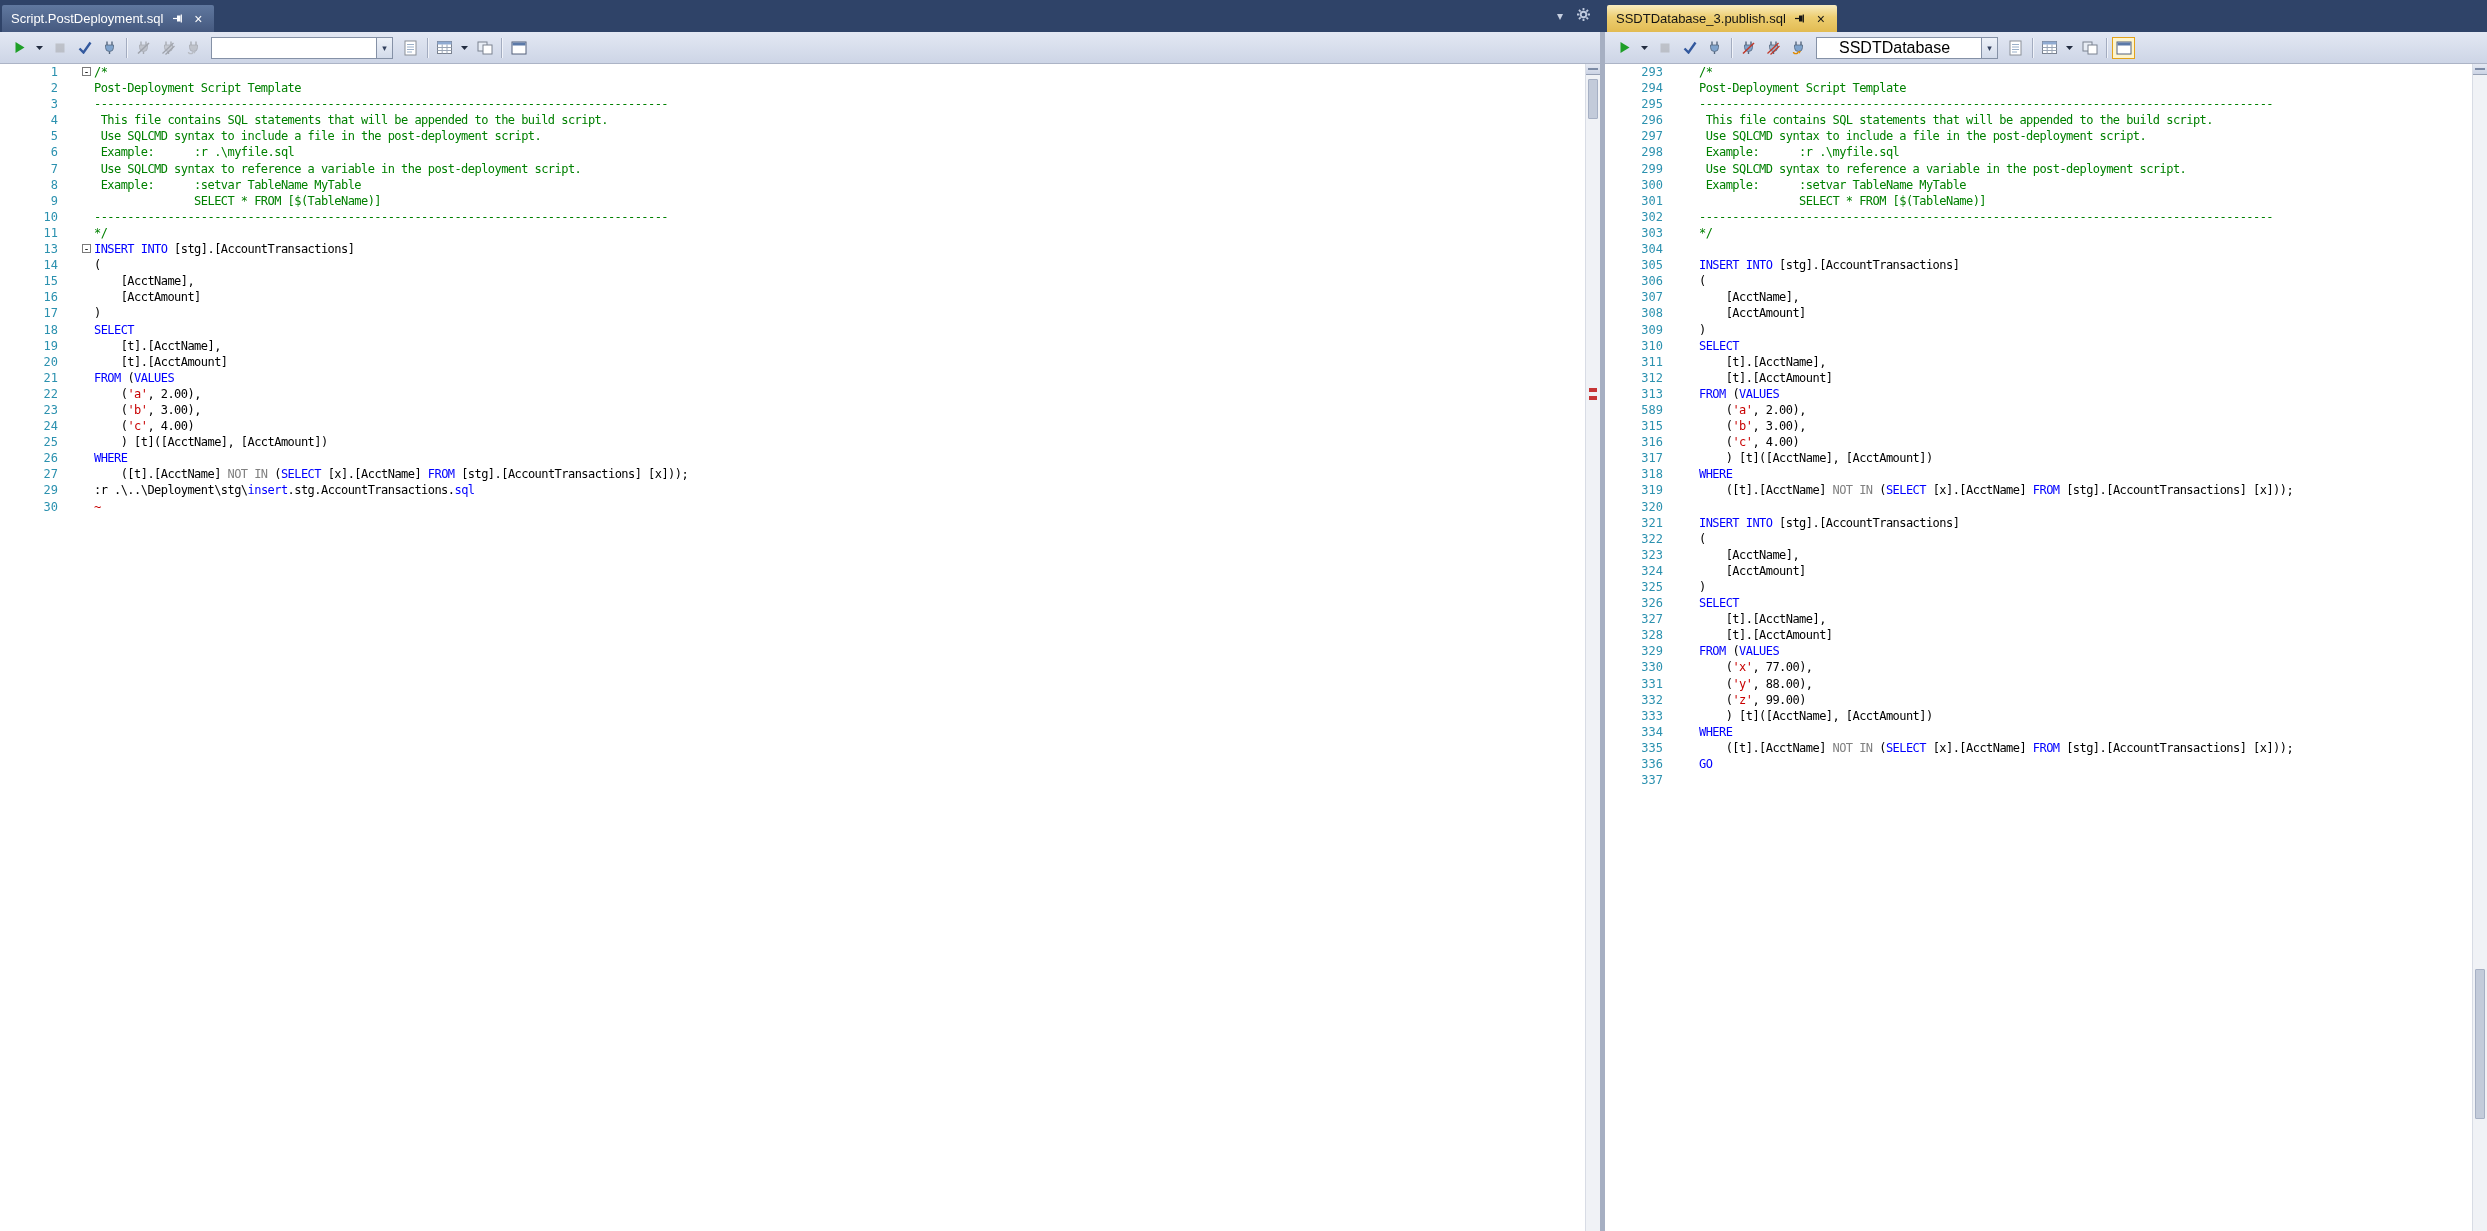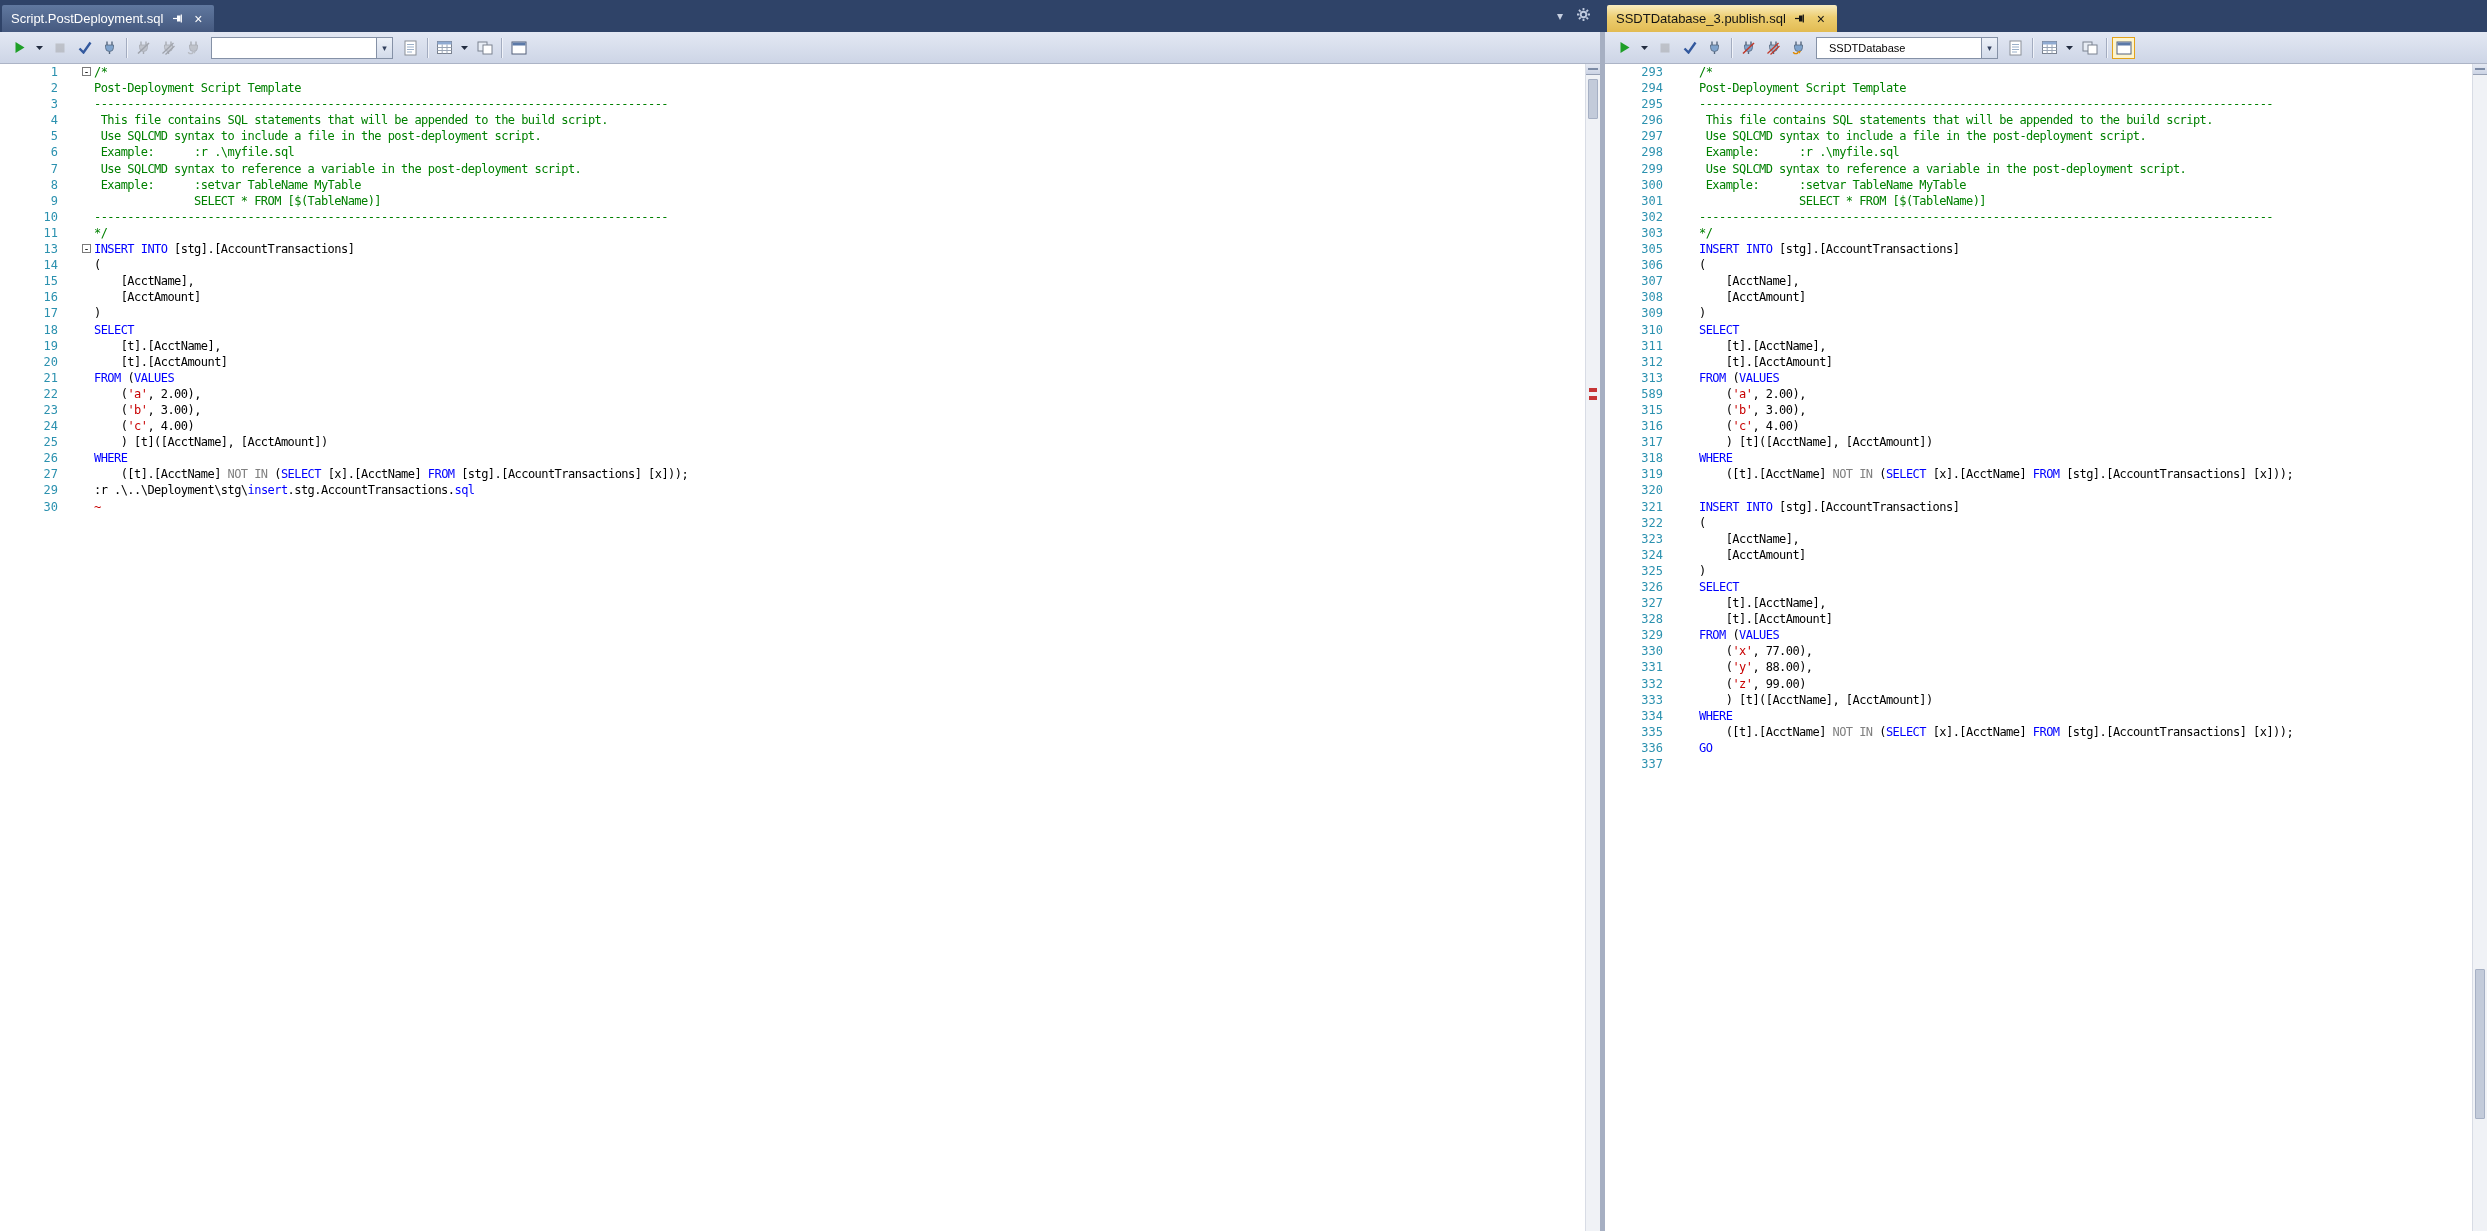--- a/index.html
+++ b/index.html
@@ -20,21 +20,21 @@
   .tab-controls{position:absolute;right:10px;top:0;height:32px;display:flex;align-items:center;gap:14px;color:#C6CFE0;font-size:12px}
 
   
   .toolbar{flex:none;height:32px;background:linear-gradient(to bottom,#E3E8F3,#CDD5E6);border-bottom:1px solid #ACB4C6;display:flex;align-items:center;padding-left:7px}
   .tbtn{height:22px;min-width:23px;display:flex;align-items:center;justify-content:center;border:1px solid transparent;margin:0 1px}
   .tbtn.narrow{min-width:13px}
   .tbtn.disabled svg{opacity:.42;filter:grayscale(1)}
   .tbtn.toggled{background:#FCF4CE;border:1px solid var(--sqlcmd-toggle-highlight,#E3A21A)}
   .tsep{flex:none;width:1px;height:20px;background:#A3ACC0;margin:0 4px;box-shadow:1px 0 0 #F0F3F9}
   .combobox{flex:none;display:flex;align-items:stretch;height:22px;width:182px;background:#fff;border:1px solid #8591A6;margin:0 5px}
-  .combo-text{flex:1;display:flex;align-items:center;padding:0 12px;font-size:11px;white-space:nowrap;overflow:hidden}
+  .combo-text{flex:1;display:flex;align-items:center;padding:0 22px;font-size:16px;white-space:nowrap;overflow:hidden}
   .combo-btn{width:16px;display:flex;align-items:center;justify-content:center;background:linear-gradient(#EDF1F8,#D3DBEA);border-left:1px solid #8591A6;font-size:9px;color:#33415E}
 
   
   .editor{position:relative;flex:1;background:#fff;overflow:hidden;font-family:"DejaVu Sans Mono",monospace;font-size:12px;line-height:16.1px}
   .code-lines{position:absolute;top:0;left:0;right:15px;bottom:0;overflow:hidden}
   .code-row{display:flex;height:16.1px;white-space:pre}
   .line-num{flex:none;width:58px;text-align:right;color:var(--line-number,#2B91AF)}
   .fold-margin{flex:none;width:36px;position:relative}
   .fold-box{position:absolute;right:3px;top:3px;width:9px;height:9px;border:1px solid #7A7A7A;background:#fff;color:#000;font-size:10px;line-height:7px;text-align:center}
   .code-text{letter-spacing:-0.55px}
@@ -331,20 +331,21 @@
           <div class="code-row"><div class="line-num">294</div><div class="fold-margin"></div><div class="code-text"><span class="tok-c">Post-Deployment Script Template</span></div></div>
           <div class="code-row"><div class="line-num">295</div><div class="fold-margin"></div><div class="code-text"><span class="tok-c">--------------------------------------------------------------------------------------</span></div></div>
           <div class="code-row"><div class="line-num">296</div><div class="fold-margin"></div><div class="code-text"><span class="tok-c"> This file contains SQL statements that will be appended to the build script.</span></div></div>
           <div class="code-row"><div class="line-num">297</div><div class="fold-margin"></div><div class="code-text"><span class="tok-c"> Use SQLCMD syntax to include a file in the post-deployment script.</span></div></div>
           <div class="code-row"><div class="line-num">298</div><div class="fold-margin"></div><div class="code-text"><span class="tok-c"> Example:      :r .\myfile.sql</span></div></div>
           <div class="code-row"><div class="line-num">299</div><div class="fold-margin"></div><div class="code-text"><span class="tok-c"> Use SQLCMD syntax to reference a variable in the post-deployment script.</span></div></div>
           <div class="code-row"><div class="line-num">300</div><div class="fold-margin"></div><div class="code-text"><span class="tok-c"> Example:      :setvar TableName MyTable</span></div></div>
           <div class="code-row"><div class="line-num">301</div><div class="fold-margin"></div><div class="code-text"><span class="tok-c">               SELECT * FROM [$(TableName)]</span></div></div>
           <div class="code-row"><div class="line-num">302</div><div class="fold-margin"></div><div class="code-text"><span class="tok-c">--------------------------------------------------------------------------------------</span></div></div>
           <div class="code-row"><div class="line-num">303</div><div class="fold-margin"></div><div class="code-text"><span class="tok-c">*/</span></div></div>
+          <div class="code-row"><div class="line-num">304</div><div class="fold-margin"></div><div class="code-text"></div></div>
           <div class="code-row"><div class="line-num">305</div><div class="fold-margin"></div><div class="code-text"><span class="tok-k">INSERT INTO</span><span class="tok-p"> [stg].[AccountTransactions]</span></div></div>
           <div class="code-row"><div class="line-num">306</div><div class="fold-margin"></div><div class="code-text"><span class="tok-p">(</span></div></div>
           <div class="code-row"><div class="line-num">307</div><div class="fold-margin"></div><div class="code-text"><span class="tok-p">    [AcctName],</span></div></div>
           <div class="code-row"><div class="line-num">308</div><div class="fold-margin"></div><div class="code-text"><span class="tok-p">    [AcctAmount]</span></div></div>
           <div class="code-row"><div class="line-num">309</div><div class="fold-margin"></div><div class="code-text"><span class="tok-p">)</span></div></div>
           <div class="code-row"><div class="line-num">310</div><div class="fold-margin"></div><div class="code-text"><span class="tok-k">SELECT</span></div></div>
           <div class="code-row"><div class="line-num">311</div><div class="fold-margin"></div><div class="code-text"><span class="tok-p">    [t].[AcctName],</span></div></div>
           <div class="code-row"><div class="line-num">312</div><div class="fold-margin"></div><div class="code-text"><span class="tok-p">    [t].[AcctAmount]</span></div></div>
           <div class="code-row"><div class="line-num">313</div><div class="fold-margin"></div><div class="code-text"><span class="tok-k">FROM</span><span class="tok-p"> (</span><span class="tok-k">VALUES</span></div></div>
           <div class="code-row"><div class="line-num">589</div><div class="fold-margin"></div><div class="code-text"><span class="tok-p">    (</span><span class="tok-s">'a'</span><span class="tok-p">, 2.00),</span></div></div>

